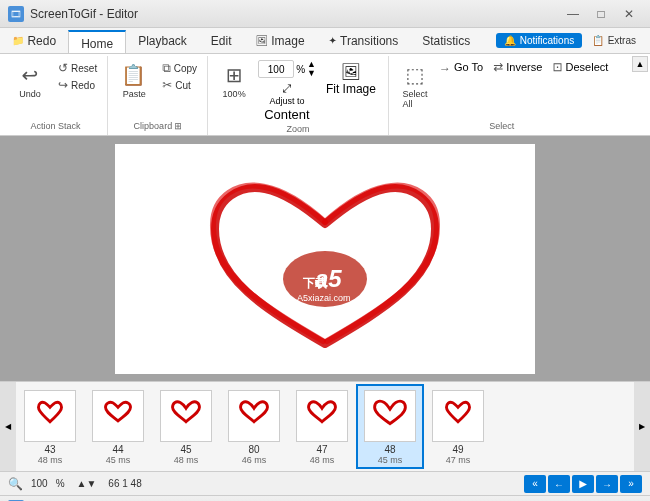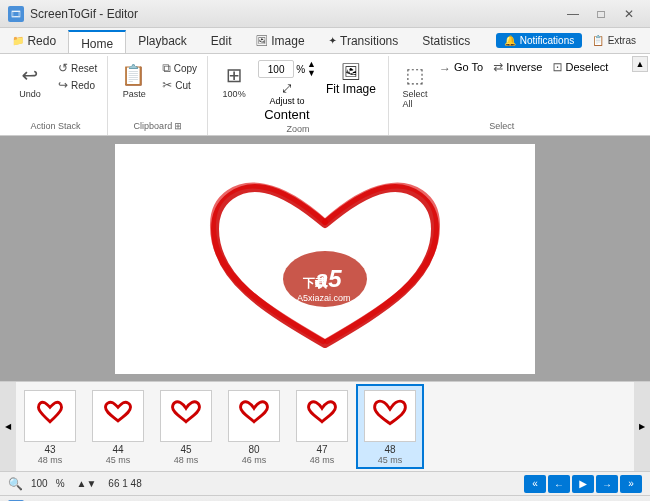--- a/index.html
+++ b/index.html
@@ -471,20 +471,29 @@
         <div class="frame-time">48 ms</div>
       </div>
       <div class="frame-item active">
         <div class="frame-thumb">
           <svg viewBox="0 0 52 52" width="52" height="52">
             <path d="M26,24 C18,18 10,13 10,7 C10,1 15,-1 20,2 C22,3 24,6 26,9 C28,6 30,3 32,2 C37,-1 42,1 42,7 C42,13 34,18 26,24 Z" fill="none" stroke="#cc0000" stroke-width="3" stroke-linecap="round" transform="translate(0, 10)"></path>
           </svg>
         </div>
         <div class="frame-number">48</div>
         <div class="frame-time">45 ms</div>
+      </div>
+      <div class="frame-item">
+        <div class="frame-thumb">
+          <svg viewBox="0 0 52 52" width="52" height="52">
+            <path d="M26,22 C20,16 14,12 14,7 C14,3 17,1 20,2 C22,3 24,5 26,7 C28,5 30,3 32,2 C35,1 38,3 38,7 C38,12 32,16 26,22 Z" fill="none" stroke="#cc0000" stroke-width="3" stroke-linecap="round" transform="translate(0, 10)"></path>
+          </svg>
+        </div>
+        <div class="frame-number">49</div>
+        <div class="frame-time">47 ms</div>
       </div>
     </div>
   <div class="frame-scroll-right">▶</div>
 </div>
 
 <div class="status-bar">
   <span class="status-zoom-icon">🔍</span>
   <span>100</span>
   <span>%</span>
   <span style="margin: 0 4px;">▲▼</span>

